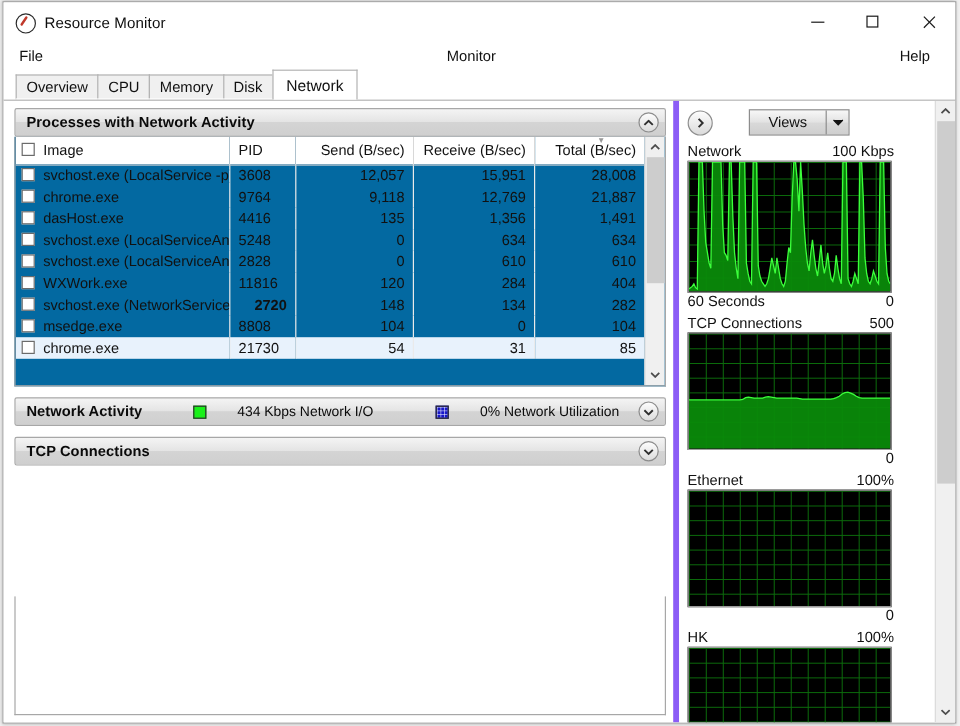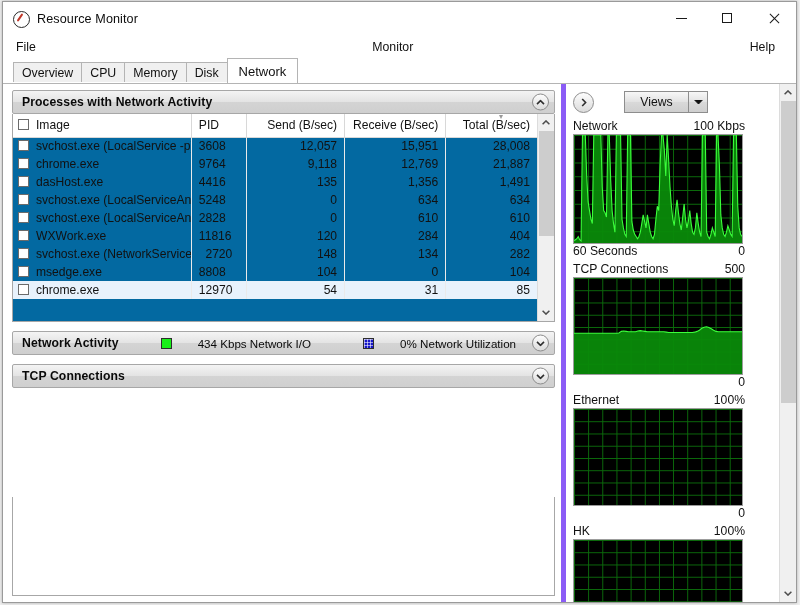--- a/index.html
+++ b/index.html
@@ -315,35 +315,35 @@
                 </tr>
                 <tr>
                   <td class="col-img"><span class="cbx"></span><span>WXWork.exe</span></td>
                   <td style="text-align: left;">11816</td>
                   <td style="text-align: right;">120</td>
                   <td style="text-align: right;">284</td>
                   <td style="text-align: right;">404</td>
                 </tr>
                 <tr>
                   <td class="col-img"><span class="cbx"></span><span>svchost.exe (NetworkService…)</span></td>
-                  <td style="text-align: center;">2720</td>
+                  <td style="text-align: right; font-weight: bold;">2720</td>
                   <td style="text-align: right;">148</td>
                   <td style="text-align: right;">134</td>
                   <td style="text-align: right;">282</td>
                 </tr>
                 <tr>
                   <td class="col-img"><span class="cbx"></span><span>msedge.exe</span></td>
                   <td style="text-align: left;">8808</td>
                   <td style="text-align: right;">104</td>
                   <td style="text-align: right;">0</td>
                   <td style="text-align: right;">104</td>
                 </tr>
                 <tr class="sel">
                   <td class="col-img"><span class="cbx"></span><span>chrome.exe</span></td>
-                  <td style="text-align: left;">12970</td>
+                  <td style="text-align: left;">21730</td>
                   <td style="text-align: right;">54</td>
                   <td style="text-align: right;">31</td>
                   <td style="text-align: right;">85</td>
                 </tr>
               </tbody>
           </table>
         </div>
         <div class="vscroll">
           <div class="sb-arrow">
             <svg width="8" height="5" viewBox="0 0 8 5">

